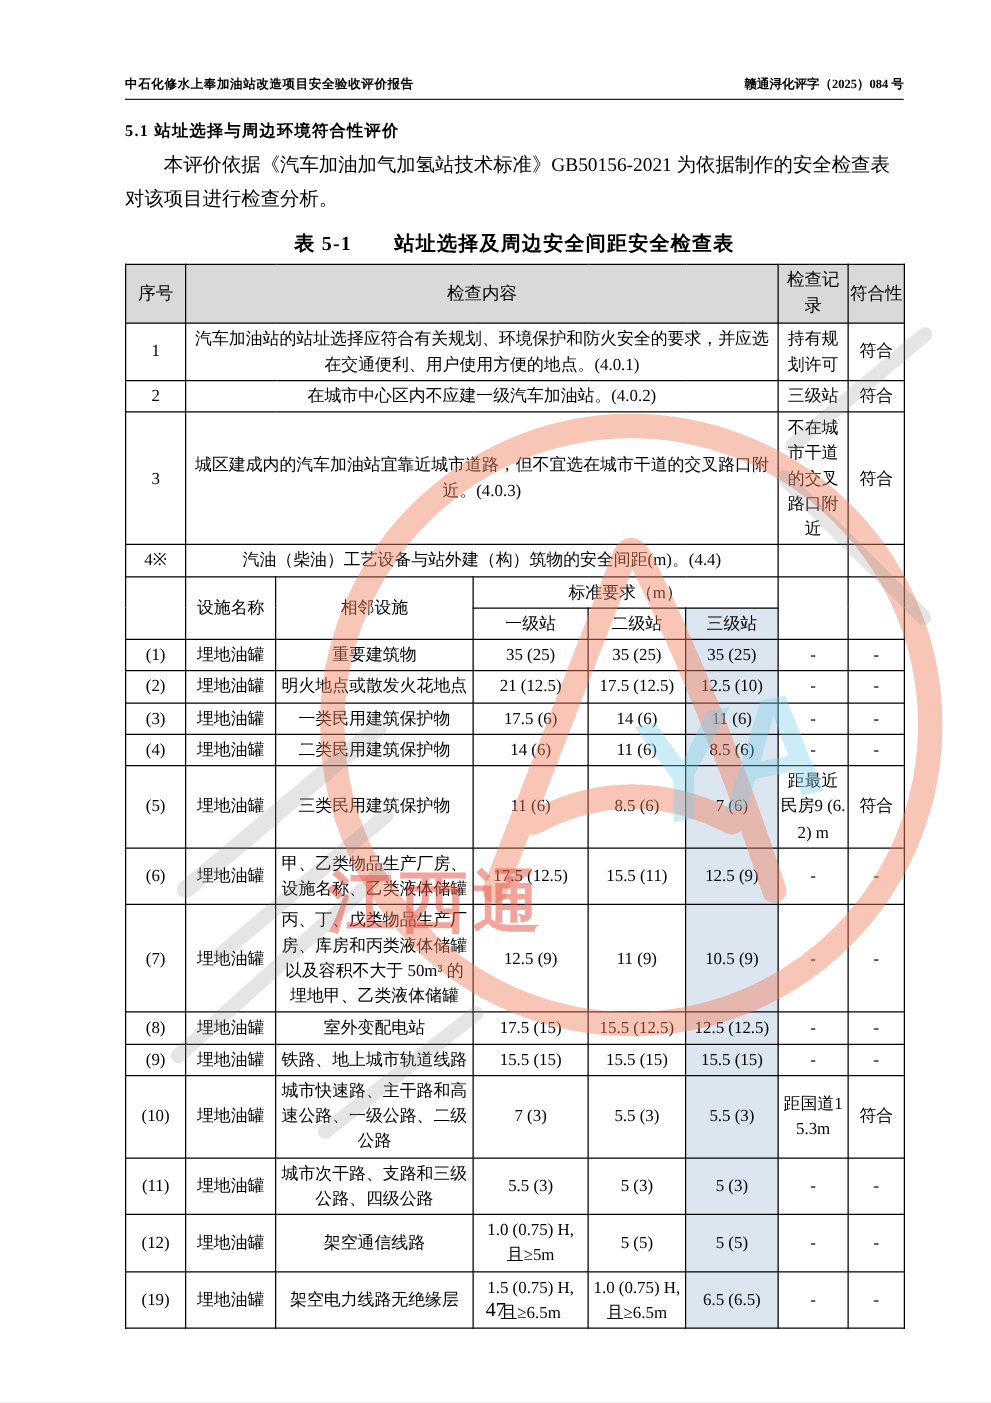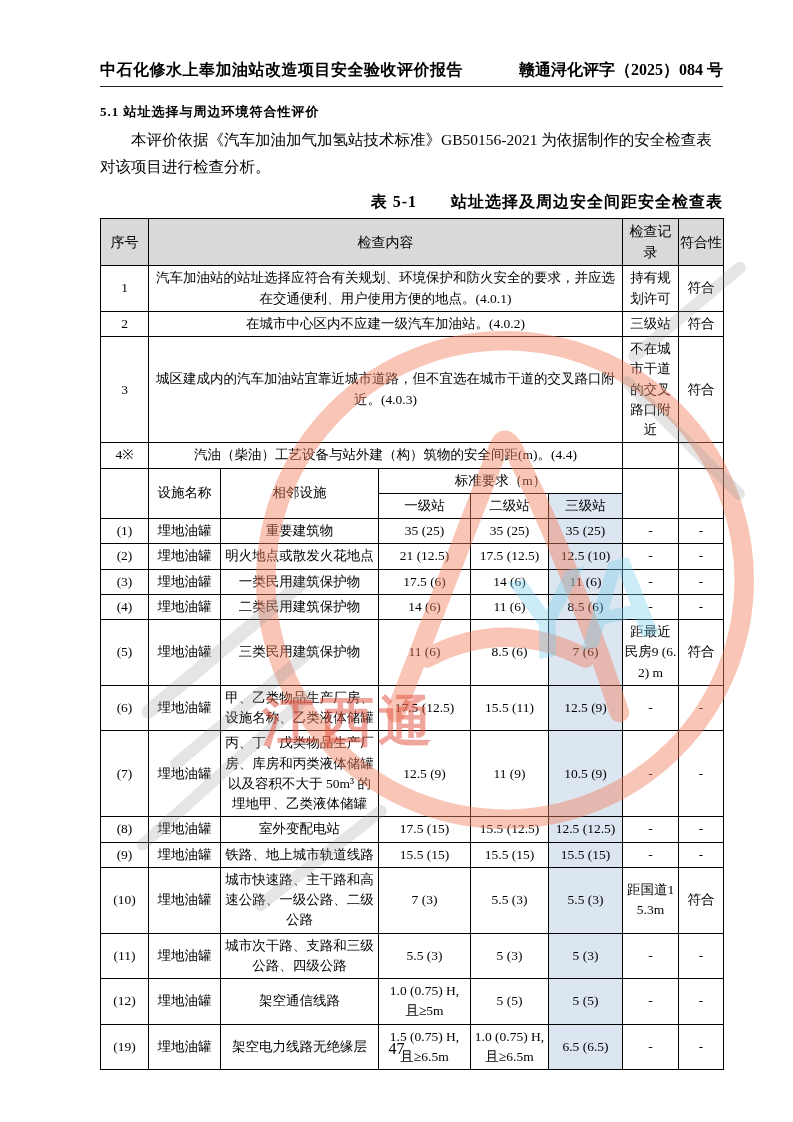--- a/index.html
+++ b/index.html
@@ -1,30 +1,30 @@
 <!DOCTYPE html>
 <html><head>
 <meta charset="utf-8">
 <style>
   html,body{margin:0;padding:0;background:#e8e8e8;}
   .page{position:relative;width:793px;height:1122px;background:#ffffff;margin:0 auto;
         font-family:"Liberation Serif",serif;color:#000;overflow:hidden;}
   .content{position:absolute;left:100px;top:60px;width:623px;z-index:1;}
 
   .doc-header{display:flex;justify-content:space-between;align-items:flex-end;
-              font-size:16px;padding-bottom:5px;border-bottom:1.5px solid #222;}
+              font-size:10px;padding-bottom:5px;border-bottom:1.5px solid #222;}
   .doc-header .left{font-weight:600;letter-spacing:0.5px;}
   .doc-header .right{font-weight:bold;}
 
   h1.sec{font-family:"Liberation Sans",sans-serif;font-size:21px;font-weight:bold;
          margin:20px 0 6px 0;letter-spacing:1px;}
   h2.subsec{font-size:13px;font-weight:bold;margin:16px 0 6px 0;letter-spacing:1px;}
   p.intro{font-size:15.5px;line-height:1.72;text-indent:2em;margin:4px 0 12px 0;}
 
-  .caption{text-align:right;font-weight:bold;font-size:16px;margin:8px 0 5px 0;letter-spacing:1px;}
+  .caption{text-align:center;font-weight:bold;font-size:16px;margin:8px 0 5px 0;letter-spacing:1px;}
 
   table.check{border-collapse:collapse;table-layout:fixed;width:623px;font-size:13.5px;}
   table.check td{border:1px solid #000;text-align:center;vertical-align:middle;
                  padding:2px 1px;line-height:1.5;word-break:break-all;}
   table.check tr.head td{background:#d9d9d9;font-size:14px;}
   table.check td.blue{background:#dce6f1;}
   table.check td span.u{}
 
   .page-number{position:absolute;left:0;right:0;top:1040px;text-align:center;
                font-size:16px;z-index:1;}

